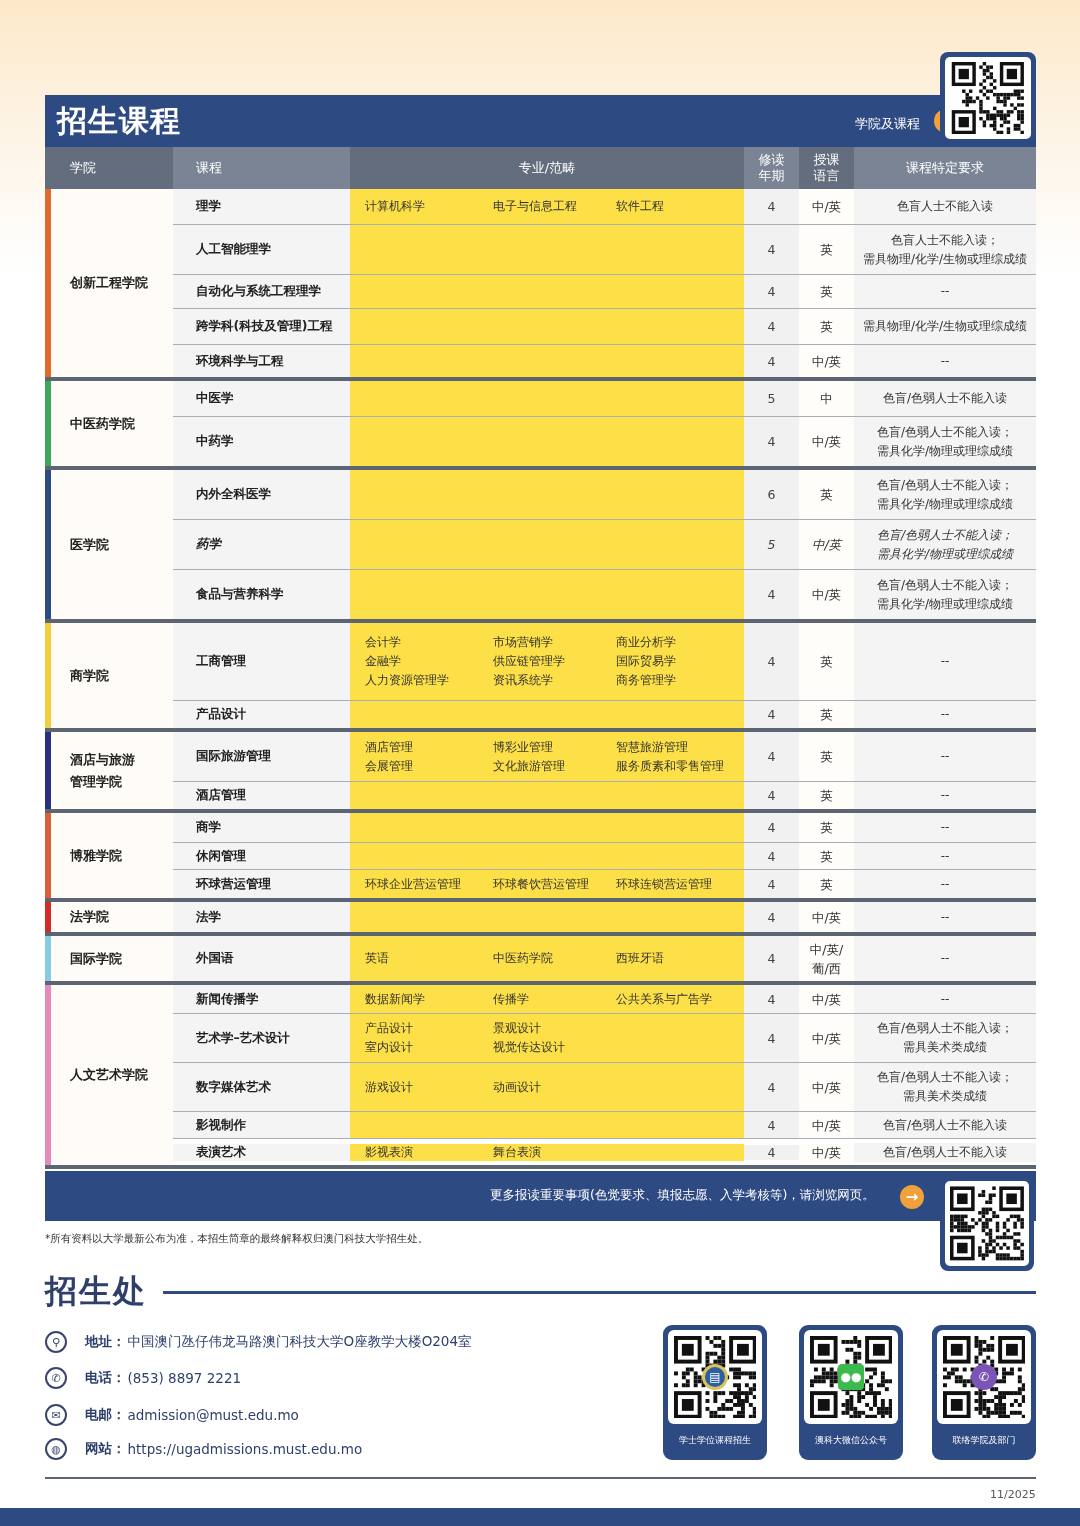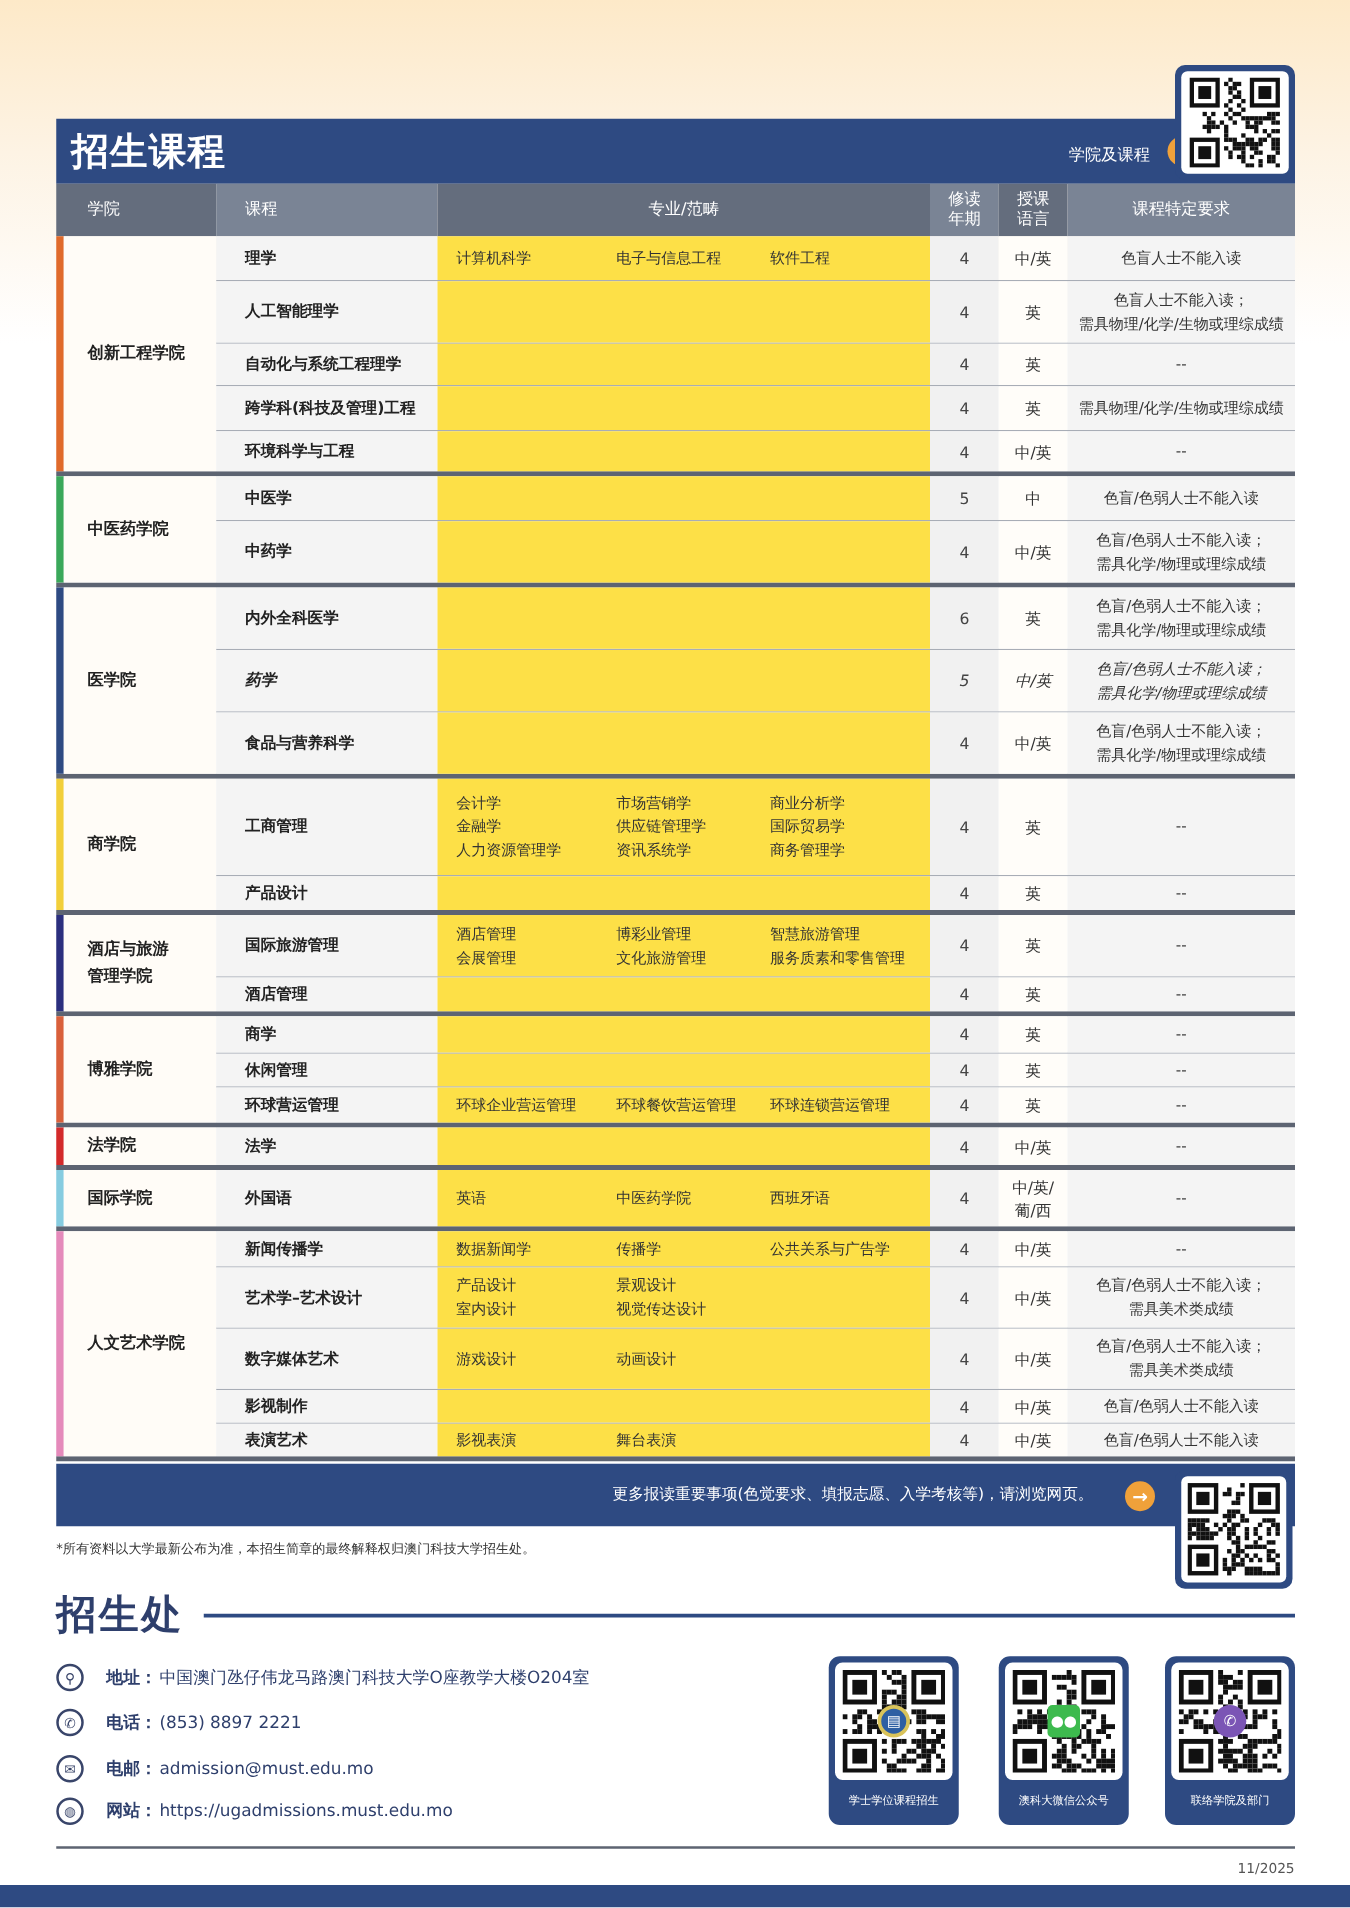--- a/index.html
+++ b/index.html
@@ -515,21 +515,21 @@
           <div class="c-req" style="white-space: pre-line;">色盲/色弱人士不能入读；
 需具美术类成绩</div>
         </div>
         <div class="row" style="height: 27px;">
           <div class="c-course">影视制作</div>
           <div class="c-major"></div>
           <div class="c-years">4</div>
           <div class="c-lang" style="white-space: pre-line;">中/英</div>
           <div class="c-req" style="white-space: pre-line;">色盲/色弱人士不能入读</div>
         </div>
-        <div class="row" style="height: 26px;">
+        <div class="row" style="height: 26px; align-items: center;">
           <div class="c-course">表演艺术</div>
           <div class="c-major">
             <div class="majors">
               <span>影视表演</span>
               <span>舞台表演</span>
             </div>
           </div>
           <div class="c-years">4</div>
           <div class="c-lang" style="white-space: pre-line;">中/英</div>
           <div class="c-req" style="white-space: pre-line;">色盲/色弱人士不能入读</div>

